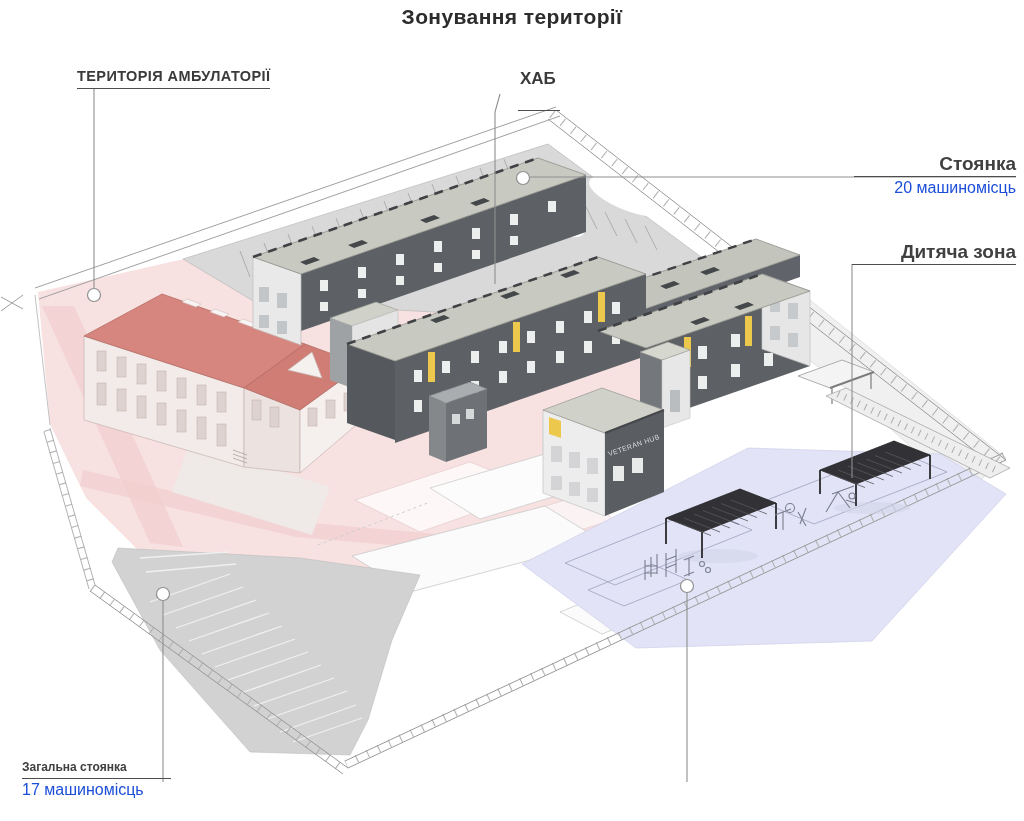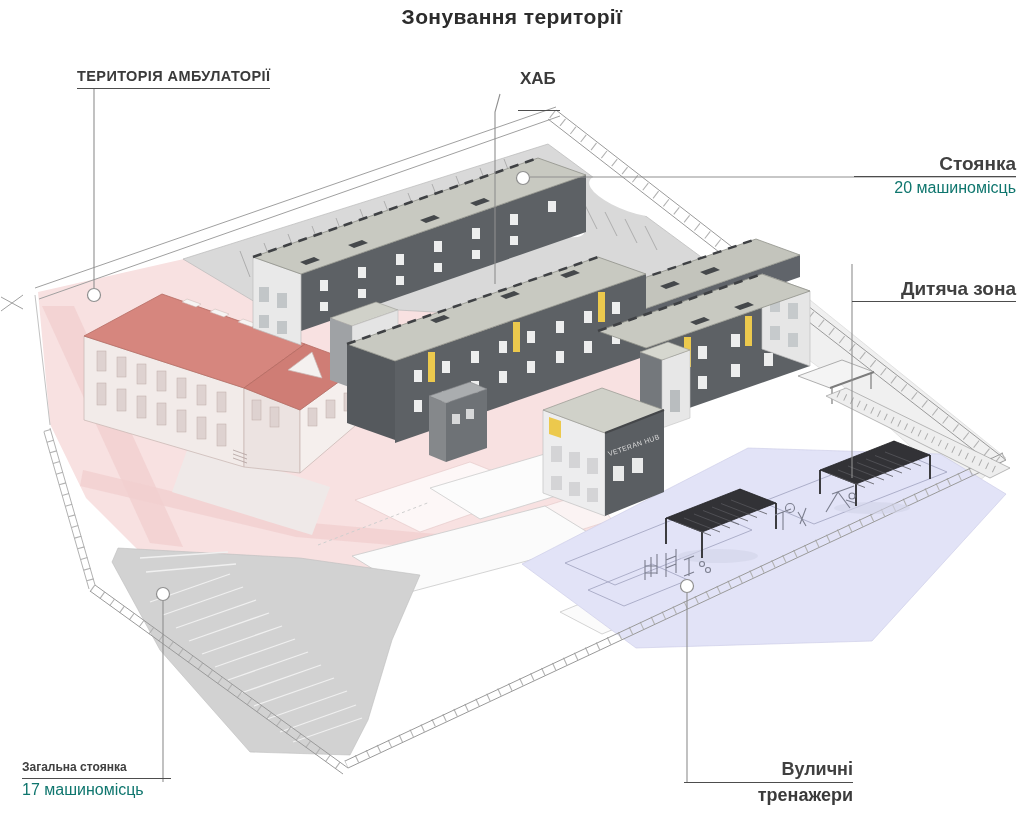--- a/index.html
+++ b/index.html
@@ -4,34 +4,34 @@
 <style>
   html,body{margin:0;padding:0;background:#ffffff;}
   #stage{position:relative;width:1024px;height:821px;background:#ffffff;overflow:hidden;
          font-family:"Liberation Sans","DejaVu Sans",sans-serif;}
   #plan-svg{position:absolute;left:0;top:0;z-index:1;}
   .lbl{position:absolute;z-index:3;color:#333333;}
   .page-title{left:0;right:0;top:5px;text-align:center;font-size:21px;font-weight:700;
               color:#2c2c2c;letter-spacing:.4px;}
   .callout-title{font-size:18px;line-height:24px;font-weight:700;color:#404040;
                  border-bottom:1.6px solid #4d4d4d;}
-  .callout-sub{font-size:16px;line-height:22px;font-weight:400;color:#0f766e;}
+  .callout-sub{font-size:16px;line-height:22px;font-weight:400;color:#1d4ed8;}
   .amb-label{left:77px;top:64px;font-size:14.5px;line-height:24px;font-weight:700;color:#3a3a3a;
              letter-spacing:.4px;border-bottom:1.6px solid #4d4d4d;display:inline-block;}
   .hub-label{left:518px;top:66px;font-size:17px;line-height:26px;font-weight:700;color:#3a3a3a;
              border-bottom:1.6px solid #4d4d4d;display:inline-block;padding:0 4px 18px 2px;}
   .co-parking{right:8px;top:152px;width:162px;text-align:right;}
   .co-kids{right:8px;top:240px;width:164px;text-align:right;}
   .co-general{left:22px;top:757px;width:149px;text-align:left;}
   .co-general .callout-title{font-size:12px;line-height:21px;}
   .co-gym{right:171px;top:757px;width:169px;text-align:right;}
   .co-gym .callout-title{font-size:18px;line-height:25px;}
   .co-gym .line2{font-size:18px;line-height:25px;font-weight:700;color:#3a3a3a;}
   .co-parking .callout-title{font-size:19px;}
-  .co-kids .callout-title{font-size:19px;margin-top:37px;}
+  .co-kids .callout-title{font-size:19px;}
 </style>
 </head>
 <body>
 
 <div id="stage">
 
 <svg id="plan-svg" width="1024" height="821" viewBox="0 0 1024 821">
 
   <g>
     <polygon points="38,292 458,197 700,340 652,424 604,470 600,548 470,566 300,570 148,560 86,498 50,424" fill="#f8e1e1"></polygon>
@@ -361,18 +361,14 @@
 
   <div class="lbl co-kids">
     <div class="callout-title">Дитяча зона</div>
   </div>
 
   <div class="lbl co-general">
     <div class="callout-title">Загальна стоянка</div>
     <div class="callout-sub">17 машиномісць</div>
   </div>
 
-  <div class="lbl co-gym">
-    <div class="callout-title">Вуличні</div>
-    <div class="line2">тренажери</div>
-  </div>
 
 </div>
 
 </body></html>

